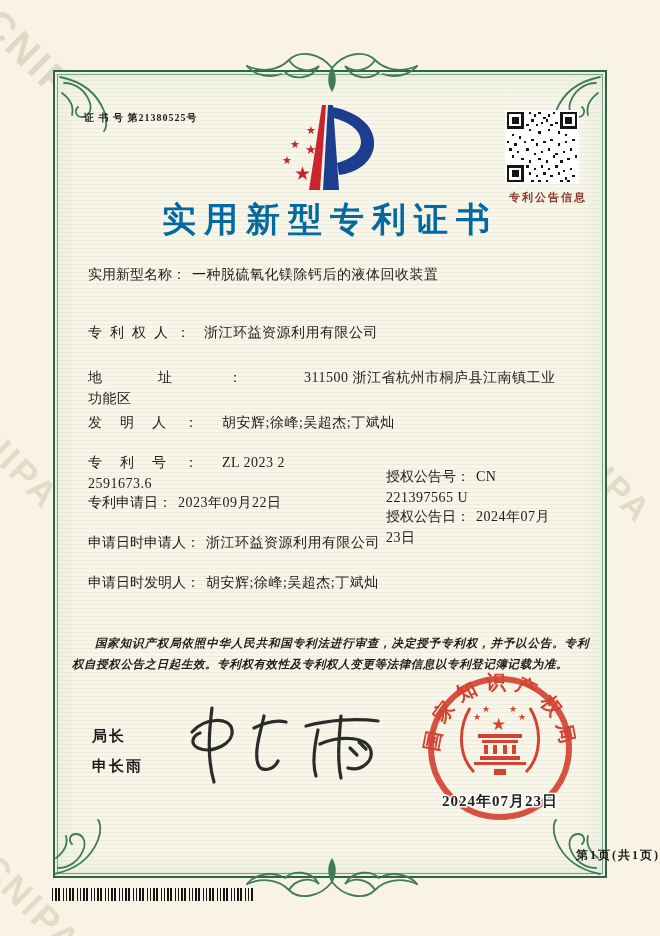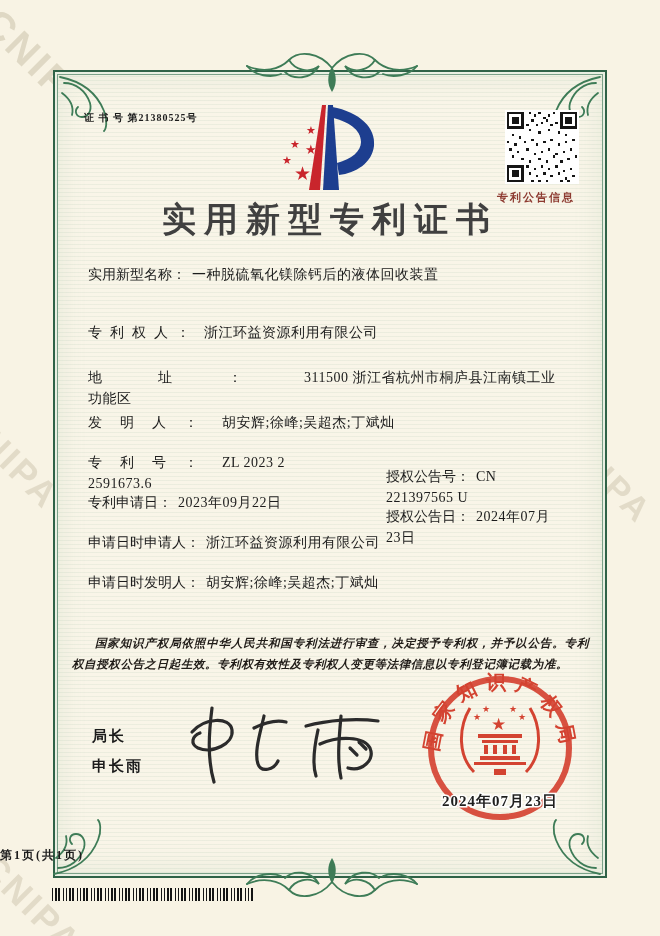--- a/index.html
+++ b/index.html
@@ -20,26 +20,26 @@
     border:2px solid #2f6247;
     box-shadow:inset 0 0 0 2px #e9efe2, inset 0 0 0 3px #7aa188, inset 0 0 30px rgba(140,180,150,0.22);
     background:
       repeating-linear-gradient(180deg, rgba(120,165,135,0.10) 0 1px, rgba(0,0,0,0) 1px 4px),
       #f9f5e8;
   }
   .ornament{position:absolute;pointer-events:none;}
   
   .cert-no{position:absolute;left:84px;top:111px;font-size:10px;letter-spacing:1px;font-weight:bold;}
   .logo{position:absolute;left:262px;top:100px;}
-  .qr-wrap{position:absolute;left:497px;top:110px;width:90px;text-align:left;}
+  .qr-wrap{position:absolute;left:497px;top:110px;width:90px;text-align:right;}
   .qr{display:block;margin:0 auto;background:#fff;padding:2px;}
   .qr-caption{margin-top:6px;font-size:11px;font-weight:bold;color:#8d3a30;letter-spacing:2px;}
   .title{
     position:absolute;left:0;top:197px;width:100%;text-align:center;
-    font-size:34px;font-weight:bold;letter-spacing:8px;color:#404040;
+    font-size:34px;font-weight:bold;letter-spacing:8px;color:#0369a1;
   }
   
   .row{position:absolute;left:88px;width:472px;font-size:14px;line-height:21px;}
   .lbl{font-weight:normal;}
   .ls-a{letter-spacing:8px;}
   .ls-b{letter-spacing:18px;}
   .ls-c{letter-spacing:56px;text-align:right;}
   .val{margin-left:6px;letter-spacing:0.5px;}
   .two-col{display:flex;gap:40px;}
   .two-col .cell-l{width:258px;flex:none;}
@@ -49,21 +49,21 @@
     position:absolute;left:72px;top:633px;width:517px;margin:0;
     font-size:11.5px;line-height:1.85;letter-spacing:0.6px;font-style:italic;
     text-align:justify;text-indent:2em;color:#201c18;font-weight:bold;
   }
   
   .sig-title{position:absolute;left:92px;top:727px;font-size:15px;font-weight:bold;letter-spacing:2px;}
   .sig-name{position:absolute;left:92px;top:757px;font-size:15px;font-weight:bold;letter-spacing:2px;}
   .sig-script{position:absolute;left:178px;top:698px;}
   .seal{position:absolute;left:408px;top:670px;opacity:0.95;}
   
-  .page-footer{position:absolute;left:0;top:847px;width:100%;text-align:left;font-size:12px;letter-spacing:2px;font-weight:bold;}
+  .page-footer{position:absolute;left:0;top:847px;width:100%;text-align:right;font-size:12px;letter-spacing:2px;font-weight:bold;}
   .barcode{
     position:absolute;left:52px;top:888px;width:201px;height:13px;
     background:repeating-linear-gradient(90deg,#141414 0 1px,transparent 1px 3px,#141414 3px 5px,transparent 5px 6px,#141414 6px 8px,transparent 8px 11px,#141414 11px 12px,transparent 12px 14px);
   }
 </style>
 </head>
 <body>
 
 <div class="certificate">
 

